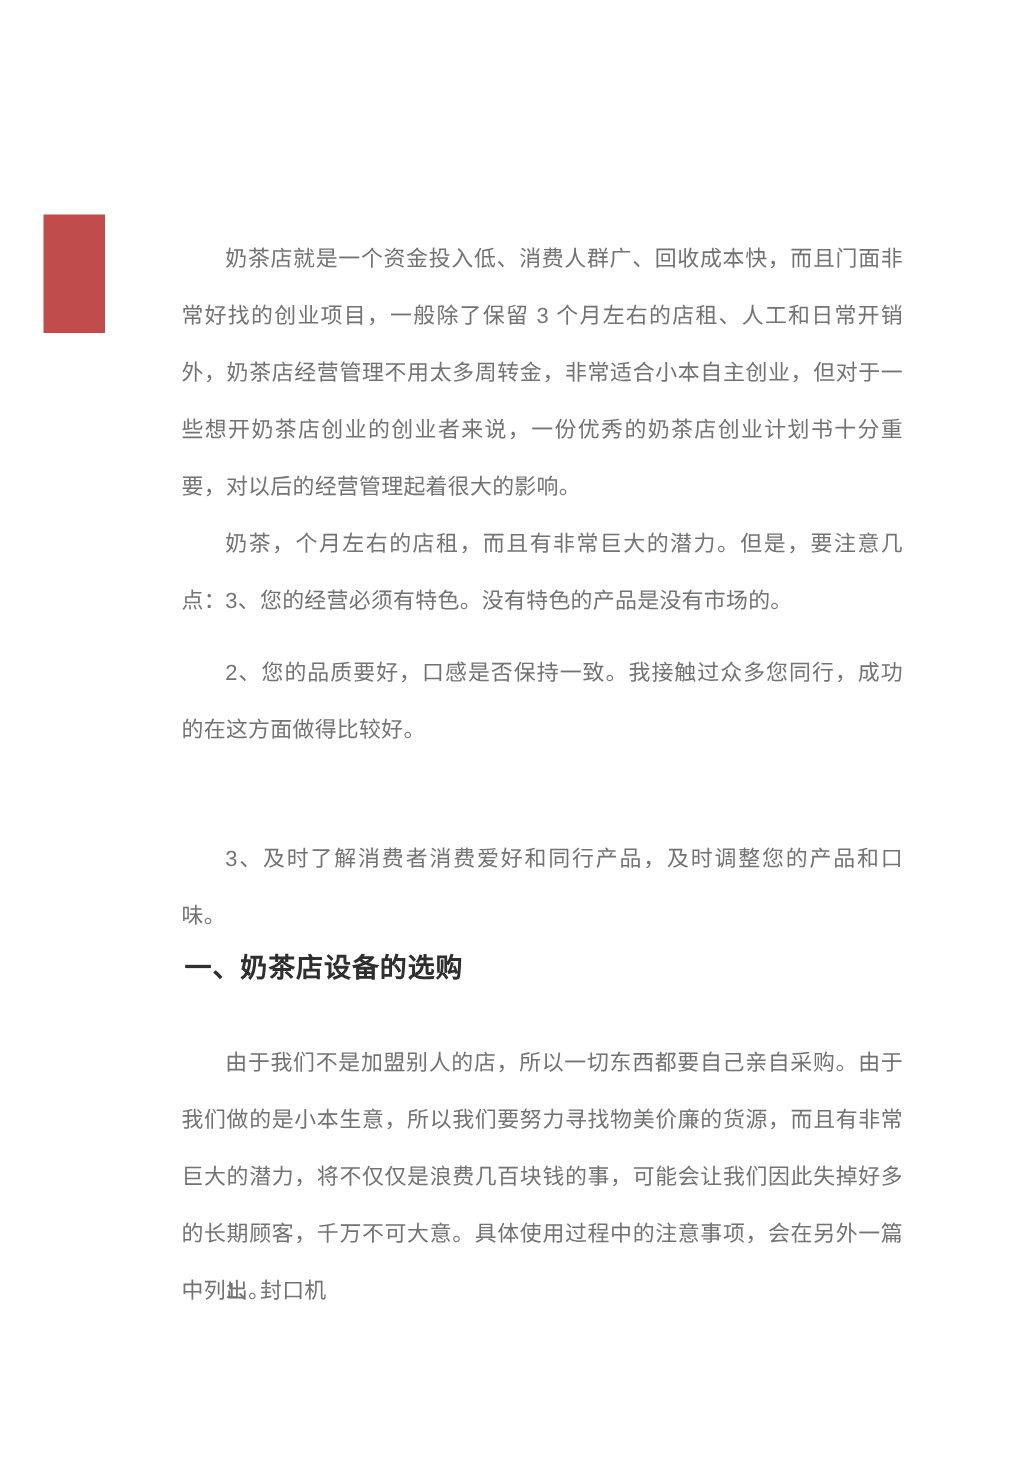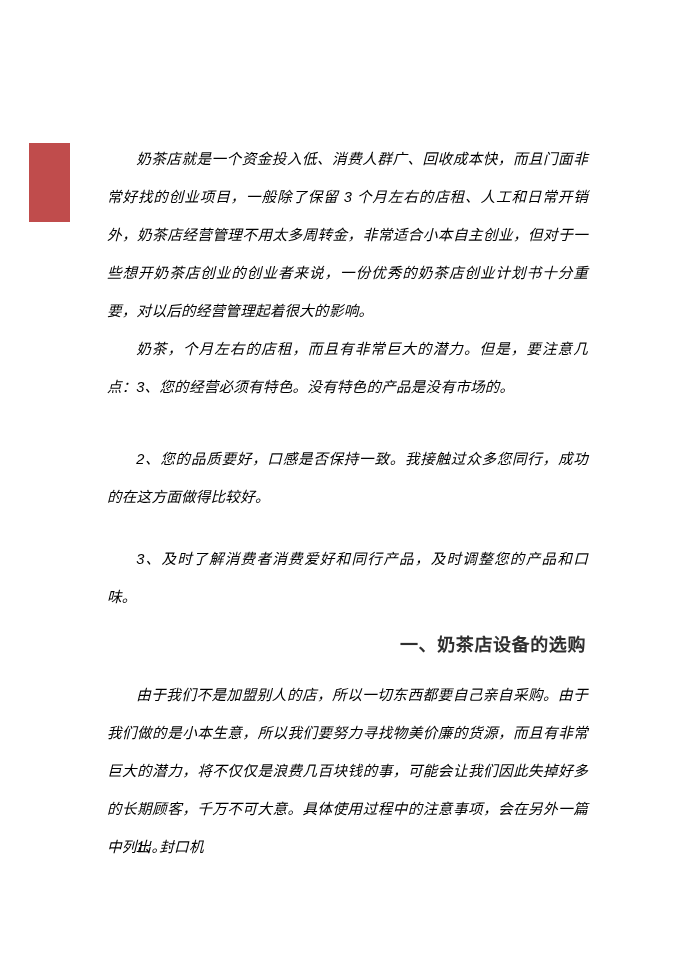--- a/index.html
+++ b/index.html
@@ -27,28 +27,27 @@
   .accent-block {
     position: absolute;
     left: 29px;
     top: 143px;
     width: 41px;
     height: 79px;
     background: #c04c4c;
   }
 
   .para {
-    margin: 2px;
-    color: #000000;
+    margin: 16px;
+    color: #737373;
     font-size: 14.6px;
     line-height: 38px;
     text-align: justify;
     text-justify: inter-ideograph;
     letter-spacing: 0.2px;
-    font-style: italic;
   }
 
   .para.indent {
     text-indent: 2em;
   }
 
   .heading {
     margin: 0;
     color: #2f2f2f;
     font-size: 18px;
@@ -57,24 +56,24 @@
     letter-spacing: 0.6px;
     text-indent: 1em;
   }
 
   
   .blk { position: absolute; left: 105px; width: 481px; }
 
   #p-intro      { top: 138px; }
   #p-trend      { top: 328px; }
   #li-1         { top: 366px; }
-  #li-2         { top: 438px; }
+  #li-2         { top: 414px; }
   #li-3         { top: 500px; }
   #li-4         { top: 538px; }
-  #h-section-1  { top: 626px; text-align: right; }
+  #h-section-1  { top: 626px; }
   #p-section-1  { top: 674px; }
   #li-equip-1   { top: 826px; }
 </style>
 </head>
 <body>
 
 <div class="page">
 
   <div class="accent-block"></div>
 

